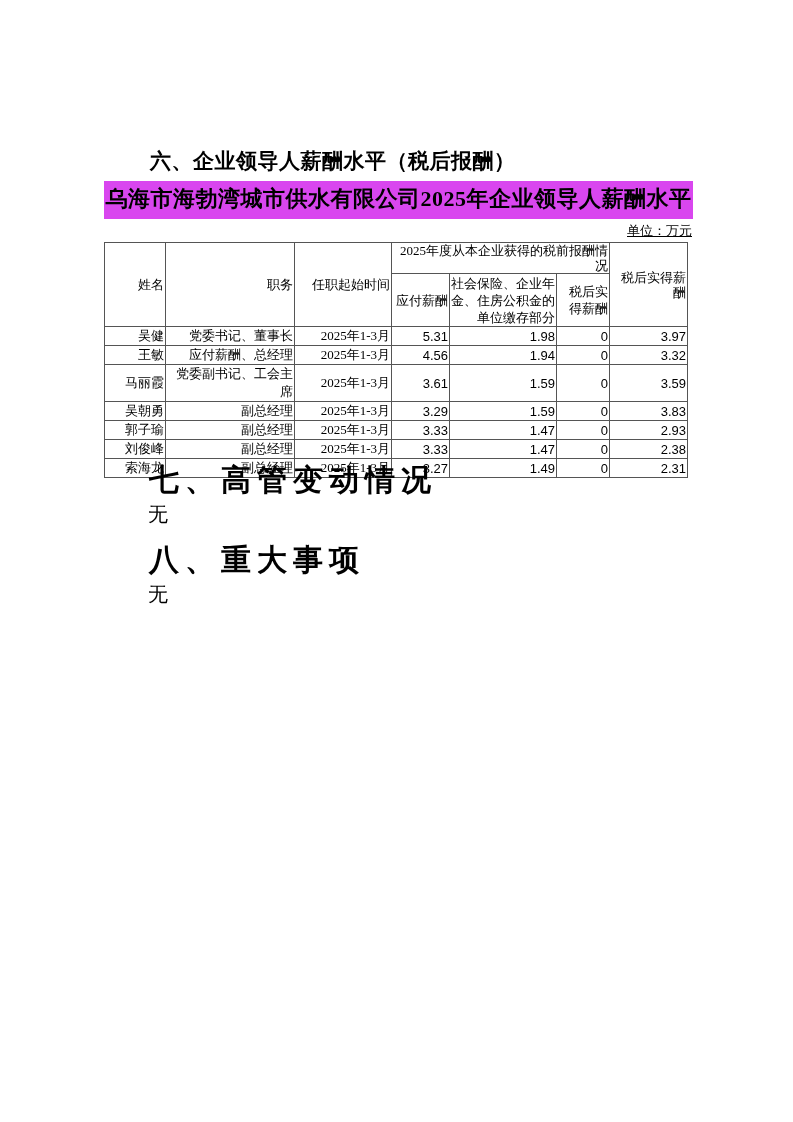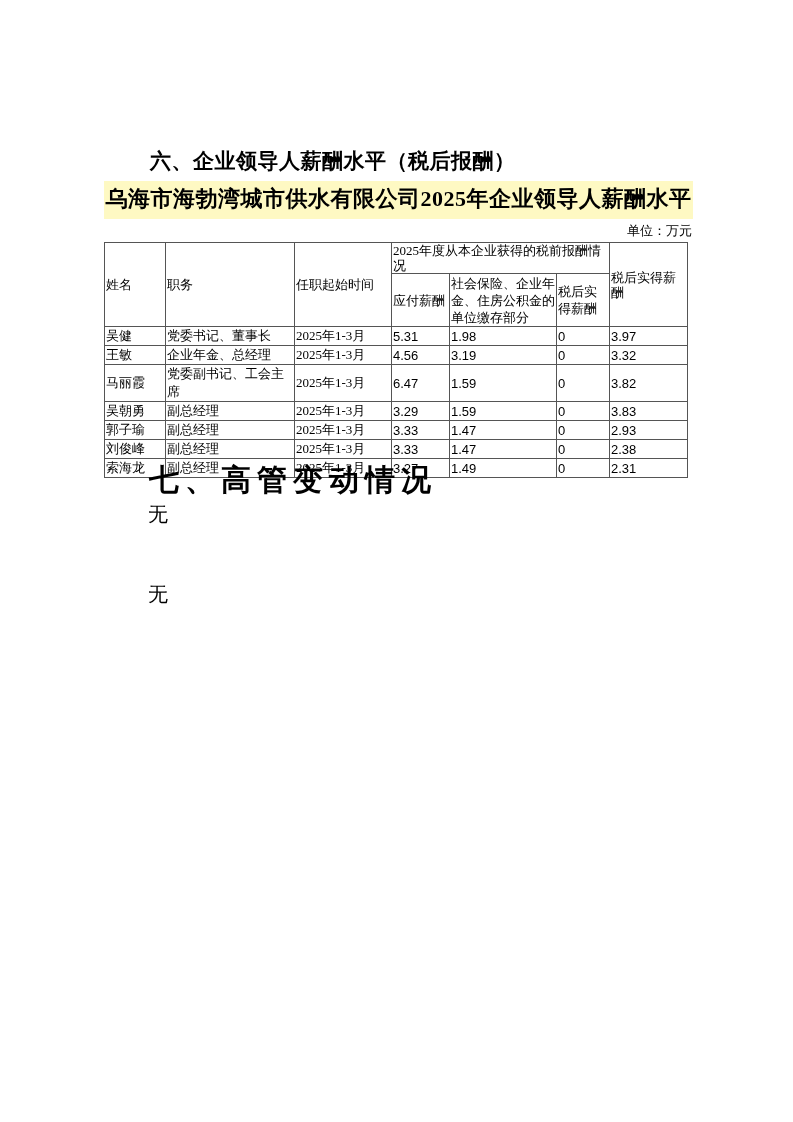--- a/index.html
+++ b/index.html
@@ -17,37 +17,38 @@
     font-family:"Liberation Sans", sans-serif;
     font-size:21px; font-weight:700; letter-spacing:0.5px;
     white-space:nowrap;
   }
   .table-block {
     position:absolute; left:104px; top:181px; width:589px;
   }
   .table-title {
     text-align:center;
     font-size:22px; font-weight:600; letter-spacing:0.5px;
-    background:#fef9c3;
+    background:#d946ef;
     padding:3px 0 5px 0;
     white-space:nowrap;
   }
   .unit-note {
     text-align:right;
     font-size:13px;
     padding:3px 1px 2px 0;
+    text-decoration:underline;
   }
   table.salary {
     border-collapse:collapse;
     table-layout:fixed;
     width:583px;
   }
   table.salary th, table.salary td {
     border:1px solid #555555;
-    text-align:left; vertical-align:middle;
+    text-align:right; vertical-align:middle;
     font-weight:normal;
     font-size:13px;
     padding:0 1px;
     overflow:hidden;
   }
   tr.group-row th { height:21px; line-height:15px; }
   tr.sub-row th { height:53px; line-height:17px; }
   table.salary tbody td { height:18px; }
   td.cell-payable, td.cell-insurance, td.cell-other, td.cell-after_tax {
     font-family:"Liberation Sans", sans-serif;
@@ -110,35 +111,35 @@
             <td class="cell-name">吴健</td>
             <td class="cell-position">党委书记、董事长</td>
             <td class="cell-start">2025年1-3月</td>
             <td class="cell-payable">5.31</td>
             <td class="cell-insurance">1.98</td>
             <td class="cell-other">0</td>
             <td class="cell-after_tax">3.97</td>
           </tr>
           <tr>
             <td class="cell-name">王敏</td>
-            <td class="cell-position">企业年金、总经理</td>
+            <td class="cell-position">应付薪酬、总经理</td>
             <td class="cell-start">2025年1-3月</td>
             <td class="cell-payable">4.56</td>
-            <td class="cell-insurance">3.19</td>
+            <td class="cell-insurance">1.94</td>
             <td class="cell-other">0</td>
             <td class="cell-after_tax">3.32</td>
           </tr>
           <tr>
             <td class="cell-name">马丽霞</td>
             <td class="cell-position">党委副书记、工会主席</td>
             <td class="cell-start">2025年1-3月</td>
-            <td class="cell-payable">6.47</td>
+            <td class="cell-payable">3.61</td>
             <td class="cell-insurance">1.59</td>
             <td class="cell-other">0</td>
-            <td class="cell-after_tax">3.82</td>
+            <td class="cell-after_tax">3.59</td>
           </tr>
           <tr>
             <td class="cell-name">吴朝勇</td>
             <td class="cell-position">副总经理</td>
             <td class="cell-start">2025年1-3月</td>
             <td class="cell-payable">3.29</td>
             <td class="cell-insurance">1.59</td>
             <td class="cell-other">0</td>
             <td class="cell-after_tax">3.83</td>
           </tr>
@@ -169,15 +170,16 @@
             <td class="cell-other">0</td>
             <td class="cell-after_tax">2.31</td>
           </tr>
         </tbody>
     </table>
   </div>
 
   <div class="h-seven">七、高管变动情况</div>
   <div class="none-text none-seven">无</div>
 
+  <div class="h-eight">八、重大事项</div>
   <div class="none-text none-eight">无</div>
 
 </div>
 
 </body></html>

